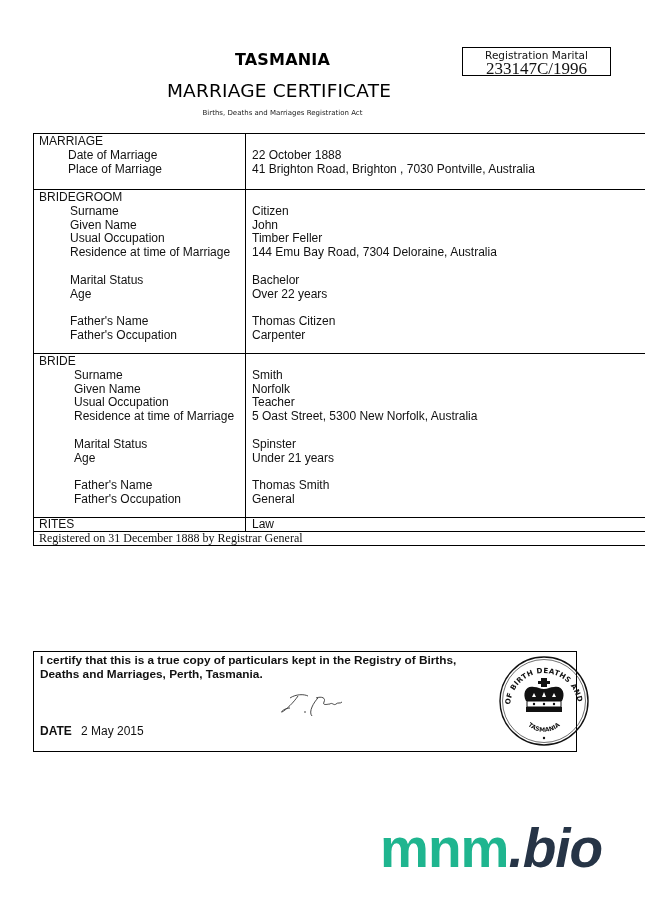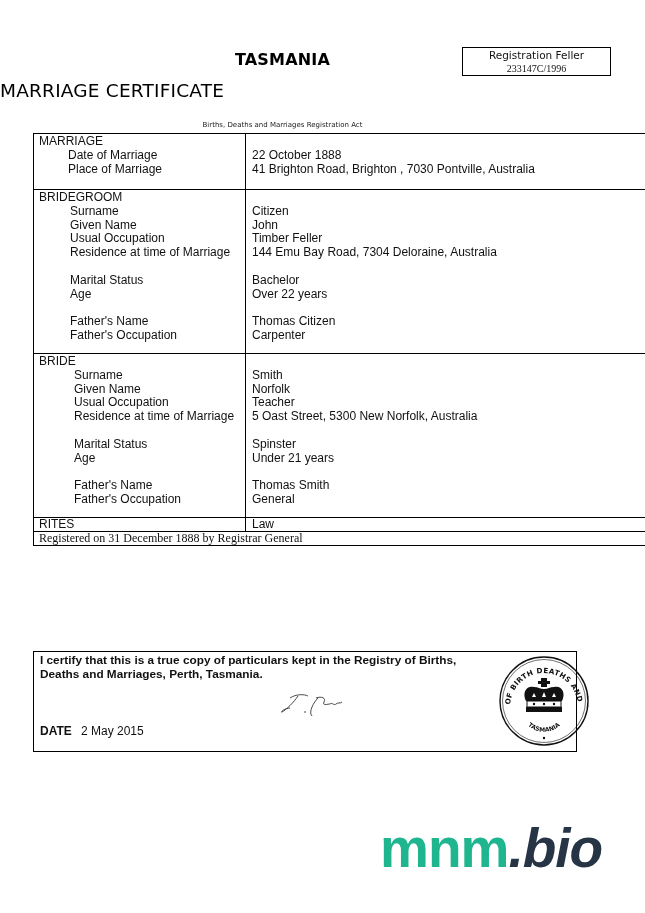--- a/index.html
+++ b/index.html
@@ -9,38 +9,38 @@
     }
     .abs { position: absolute; }
 
     
     .title-state {
       left: 0; width: 565px; top: 50px; text-align: center;
       font-family: "DejaVu Sans", sans-serif; font-weight: bold; font-size: 16px;
       letter-spacing: 0.2px; color: #000;
     }
     .title-cert {
-      left: 0; width: 558px; top: 80px; 
+      left: 0; width: 558px; top: 80px; text-align: center;
       font-family: "DejaVu Sans", sans-serif; font-size: 18.5px; color: #000;
       letter-spacing: 0.2px;
     }
     .title-act {
       left: 0; width: 565px; top: 109px; text-align: center;
-      font-family: "DejaVu Sans", sans-serif; font-size: 7px; color: #222; margin-top: 12px;
+      font-family: "DejaVu Sans", sans-serif; font-size: 7px; color: #222;
     }
     .regbox {
       left: 462px; top: 47px; width: 149px; height: 29px;
       border: 1.3px solid #000; box-sizing: border-box; text-align: center;
     }
     .regbox .lbl {
       font-family: "DejaVu Sans", sans-serif; font-size: 10.5px; line-height: 13px;
       margin-top: 1px; color: #111;
     }
     .regbox .val {
-      font-family: "Liberation Serif", serif; font-size: 10px; line-height: 13px; color: #111;
+      font-family: "Liberation Serif", serif; font-size: 17px; line-height: 13px; color: #111;
     }
 
     
     table.main {
       position: absolute; left: 33px; top: 133px; width: 624px;
       border-collapse: collapse; font-size: 12px; line-height: 13.8px; color: #111;
     }
     table.main td {
       border: 1.3px solid #000; vertical-align: top; padding: 0; 
     }
@@ -77,21 +77,21 @@
     .logo .bio { color: #263446; font-style: italic; }
   </style>
 </head>
 <body>
 
 <div class="abs title-state">TASMANIA</div>
 <div class="abs title-cert">MARRIAGE CERTIFICATE</div>
 <div class="abs title-act">Births, Deaths and Marriages Registration Act</div>
 
 <div class="abs regbox">
-  <div class="lbl">Registration Feller</div>
+  <div class="lbl">Registration Marital</div>
   <div class="val">233147C/1996</div>
 </div>
 
 <table class="main">
 
   <tbody>
       <tr>
     <td class="lcol" style="height:55px;">
       <div class="pad">
         <div class="sec-title">MARRIAGE</div>

